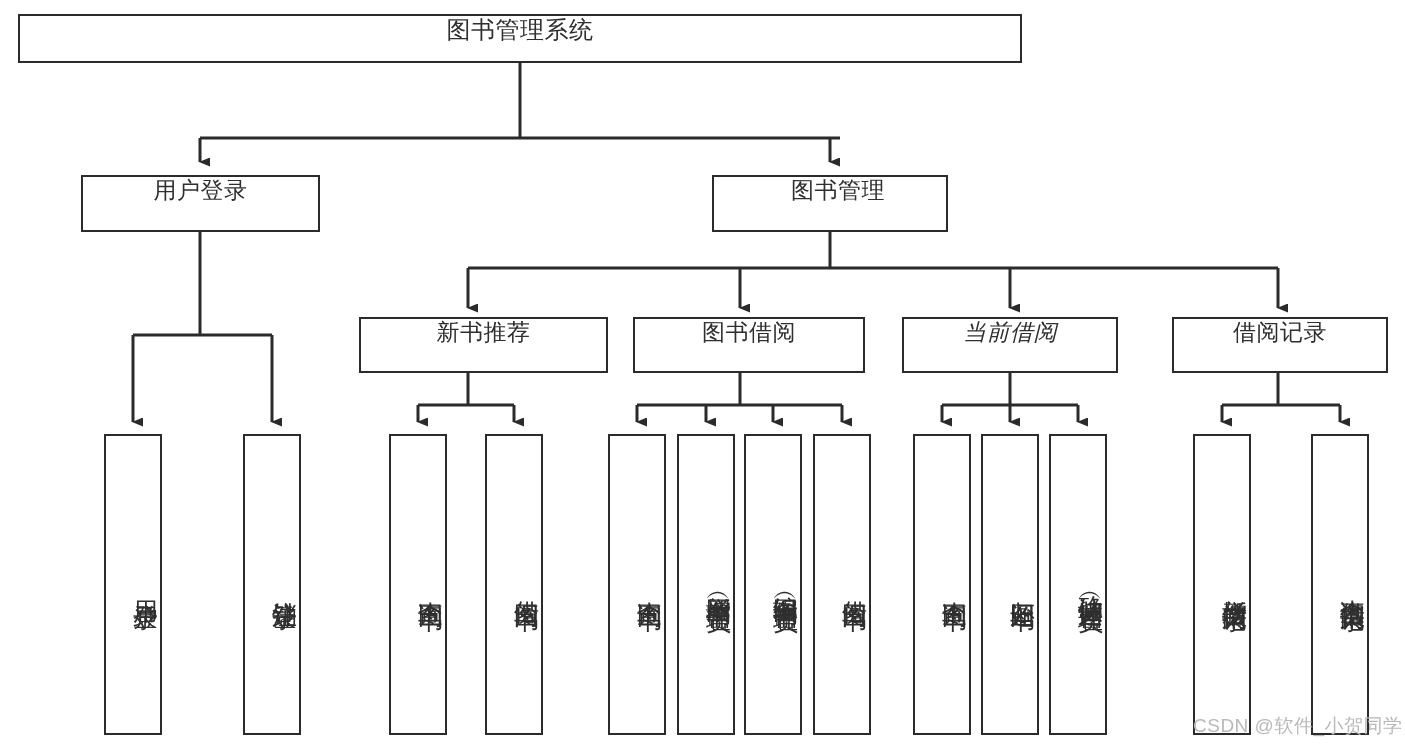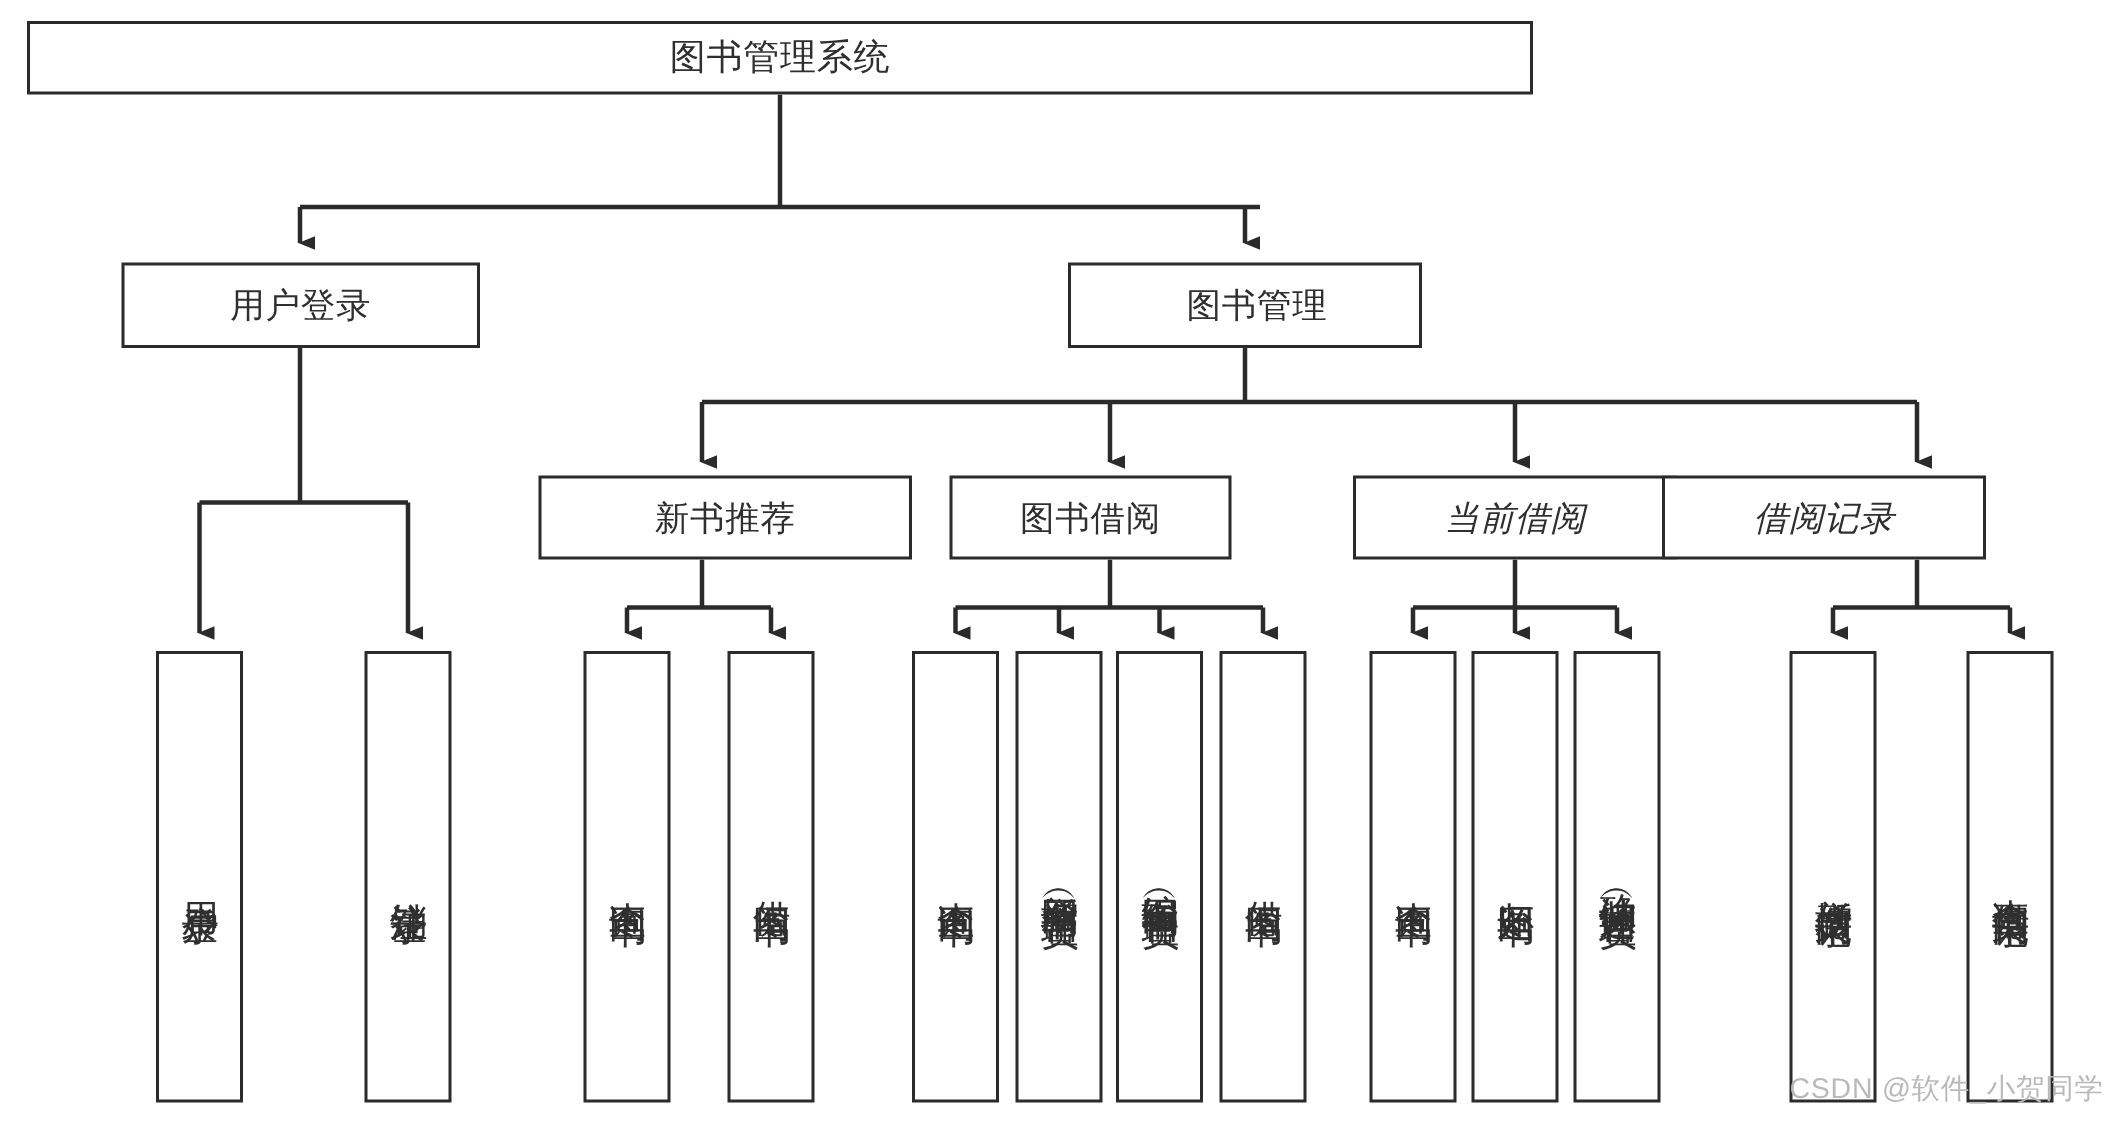--- a/index.html
+++ b/index.html
@@ -24,21 +24,20 @@
     top: 0;
     width: 1405px;
     height: 747px;
   }
   .node {
     position: absolute;
     box-sizing: border-box;
     border: 2.5px solid #2b2b2b;
     background: #ffffff;
     display: flex;
-    align-items: center;
     justify-content: center;
     color: #2f2f2f;
     z-index: 2;
   }
   .node-h {
     font-size: 23px;
     letter-spacing: 0.5px;
     line-height: 1.15;
   }
   .node-root {
@@ -132,29 +131,29 @@
   </div>
 
   <div class="node node-h" style="left:712px; top:175px; width:236px; height:57px;padding-left:16px;">
     <span>图书管理</span>
   </div>
 
   <div class="node node-h" style="left:359px; top:317px; width:249px; height:56px;">
     <span>新书推荐</span>
   </div>
 
-  <div class="node node-h" style="left:633px; top:317px; width:188px; height:56px;">
+  <div class="node node-h" style="left:633px; top:317px; width:232px; height:56px;">
     <span>图书借阅</span>
   </div>
 
   <div class="node node-h" style="left:902px; top:317px; width:216px; height:56px;font-style:italic;">
     <span>当前借阅</span>
   </div>
 
-  <div class="node node-h" style="left:1108px; top:317px; width:216px; height:56px;font-style:italic;">
+  <div class="node node-h" style="left:1172px; top:317px; width:216px; height:56px;">
     <span>借阅记录</span>
   </div>
 
   <div class="node node-v" style="left:104px; top:434px; width:58px; height:301px;">
     <span class="vlabel">用户登录</span>
   </div>
   <div class="node node-v" style="left:243px; top:434px; width:58px; height:301px;">
     <span class="vlabel">注销登录</span>
   </div>
 

